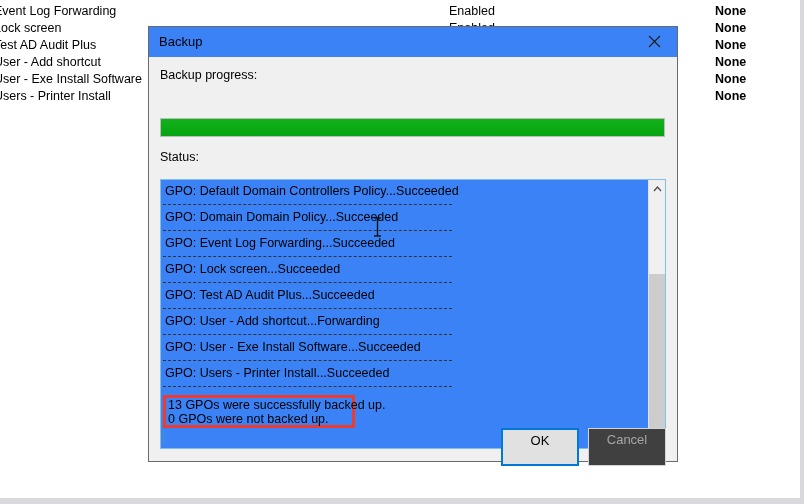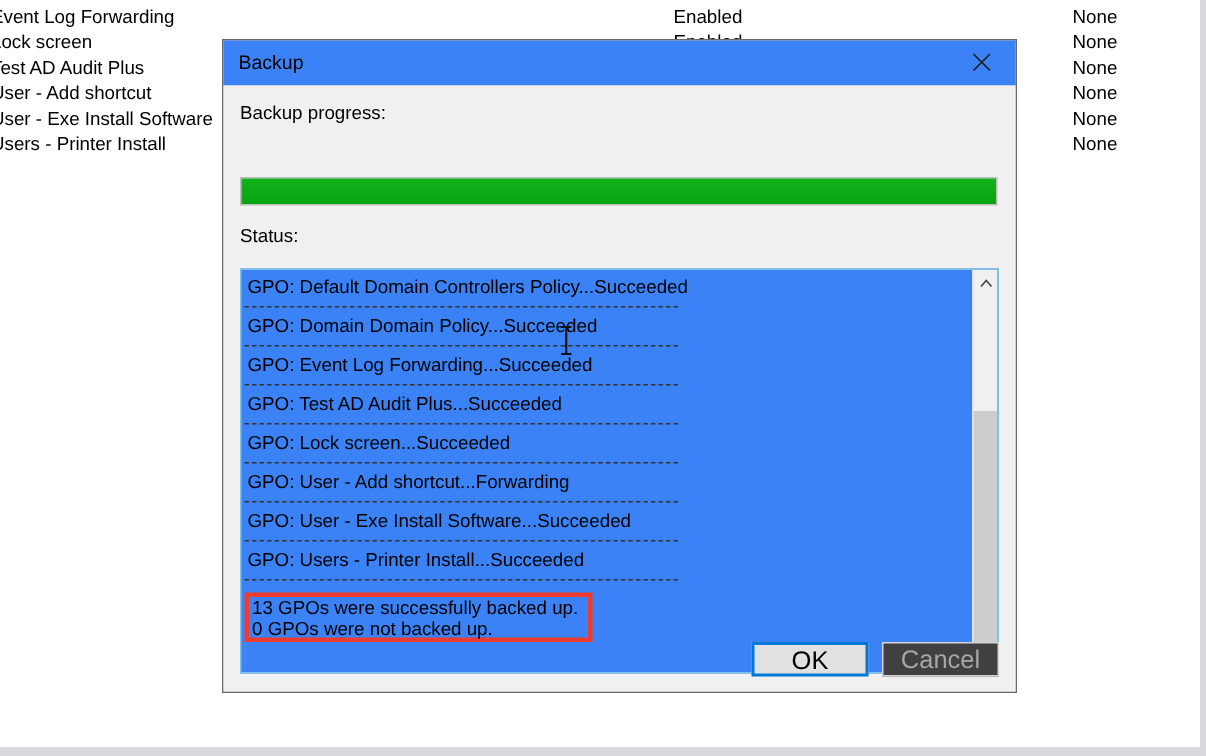--- a/index.html
+++ b/index.html
@@ -52,21 +52,21 @@
   #bg-col-status {
     left: 449px;
     top: 3px;
   }
   #bg-col-status .bg-row { height: 17px; }
 
   #bg-col-none {
     left: 715px;
     top: 3px;
   }
-  #bg-col-none .bg-row { height: 17px; }
+  #bg-col-none .bg-row { height: 17px; font-weight: bold; }
 
   
   #backup-dialog {
     position: absolute;
     left: 148px;
     top: 26px;
     width: 530px;
     height: 436px;
     background: #f0f0f0;
     border: 1px solid #6a6a6a;
@@ -178,21 +178,21 @@
     width: 289px;
     height: 0;
     border-top: 1px dashed #333333;
   }
 
   
   #summary-block {
     position: absolute;
     left: 2px;
     top: 215px;
-    width: 232px;
+    width: 192px;
     height: 33px;
   }
   #summary-redbox {
     position: absolute;
     left: 0; top: 0;
     width: 100%;
     height: 100%;
     border: 3px solid #ef3b2d;
     box-sizing: border-box;
     background: transparent;
@@ -257,23 +257,23 @@
     position: absolute;
     left: 0;
     bottom: 0;
     width: 100%;
     height: 38px;
   }
   .dlg-button {
     position: absolute;
     top: 5px;
     width: 78px;
-    height: 23px;
+    height: 38px;
     font-family: "Liberation Sans", sans-serif;
-    font-size: 17px;
+    font-size: 13px;
     text-align: center;
     line-height: 21px;
     box-sizing: border-box;
     cursor: default;
   }
   #ok-button {
     left: 352px;
     background: #e1e1e1;
     border: 2px solid #0078d7;
     color: #000000;
@@ -360,25 +360,25 @@
           </div>
           <div class="status-row">
             <span class="status-text">GPO: Domain Domain Policy...Succeeded</span>
             <span class="status-sep"></span>
           </div>
           <div class="status-row">
             <span class="status-text">GPO: Event Log Forwarding...Succeeded</span>
             <span class="status-sep"></span>
           </div>
           <div class="status-row">
+            <span class="status-text">GPO: Lock screen...Succeeded</span>
+            <span class="status-sep"></span>
+          </div>
+          <div class="status-row">
             <span class="status-text">GPO: Test AD Audit Plus...Succeeded</span>
-            <span class="status-sep"></span>
-          </div>
-          <div class="status-row">
-            <span class="status-text">GPO: Lock screen...Succeeded</span>
             <span class="status-sep"></span>
           </div>
           <div class="status-row">
             <span class="status-text">GPO: User - Add shortcut...Forwarding</span>
             <span class="status-sep"></span>
           </div>
           <div class="status-row">
             <span class="status-text">GPO: User - Exe Install Software...Succeeded</span>
             <span class="status-sep"></span>
           </div>

